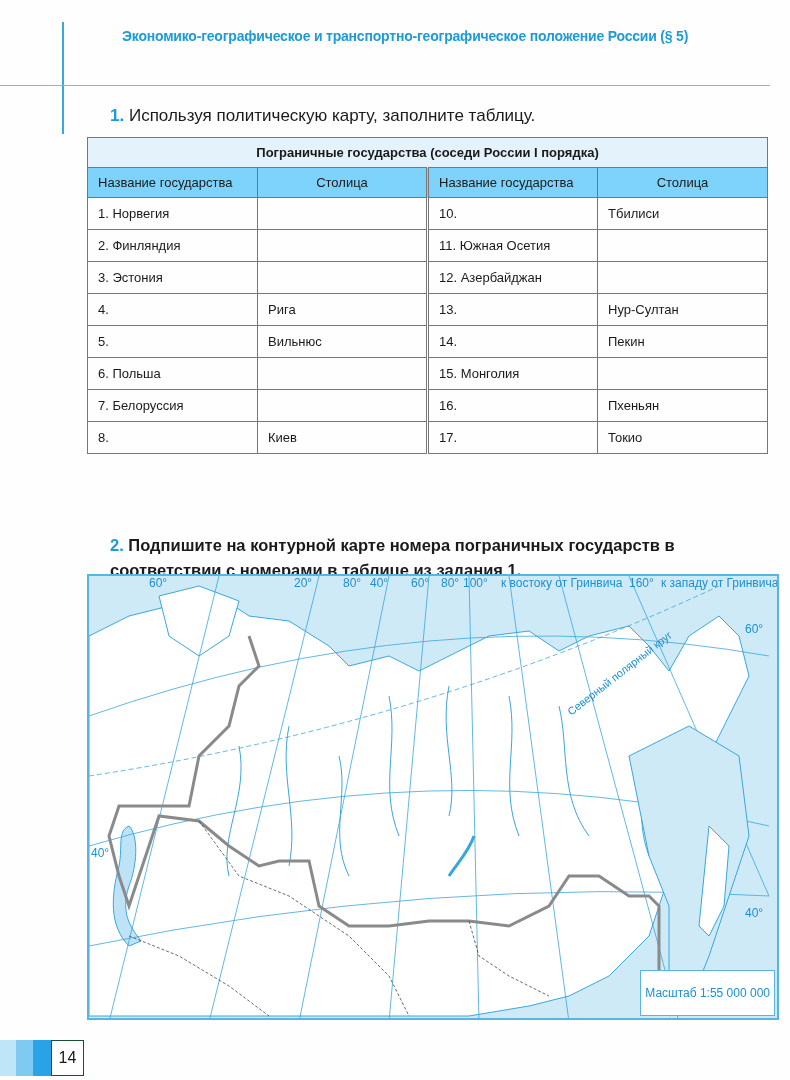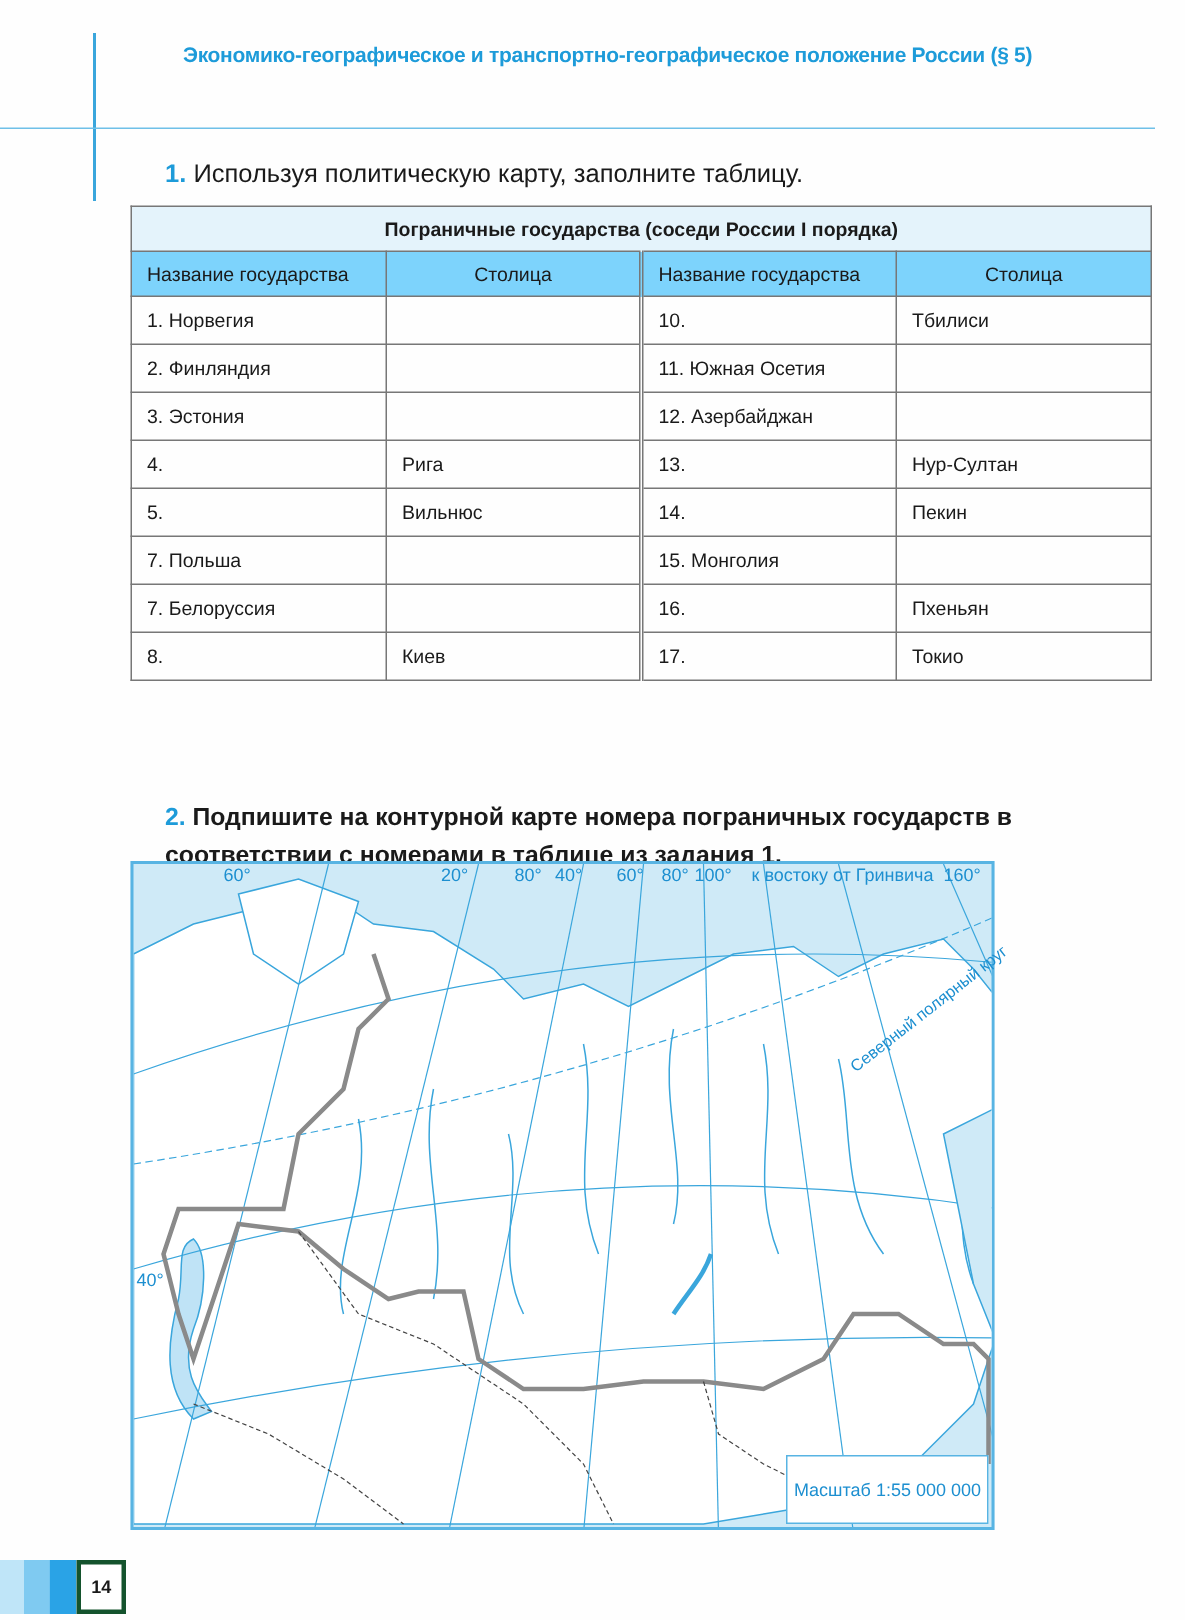--- a/index.html
+++ b/index.html
@@ -28,41 +28,41 @@
     border: 1px solid #777; padding: 0 10px; height: 31px; text-align: left; font-weight: normal;
   }
   table.border-table th.caption-cell {
     background: #e4f3fb; text-align: center; font-weight: bold; height: 29px; font-size: 13px;
   }
   table.border-table tr.head th { background: #7dd3fc; height: 29px; }
   table.border-table th.center { text-align: center; }
   table.border-table .sep-right { border-right: 3px double #777; }
 
   .map {
-    position: absolute; left: 87px; top: 574px; width: 576px; height: 446px;
+    position: absolute; left: 87px; top: 574px; width: 692px; height: 446px;
     background: #cfeaf7; border: 2px solid #58b4e3; box-sizing: border-box; overflow: hidden;
   }
   .map svg { position: absolute; left: 0; top: 0; }
   .map-label { position: absolute; font-size: 12px; color: #1d8fd0; white-space: nowrap; }
   .scale-box {
     position: absolute; right: 2px; bottom: 2px; background: #fff; border: 1px solid #58b4e3;
     font-size: 12px; color: #1d8fd0; padding: 14px 4px; line-height: 16px;
   }
   .arctic-label {
     position: absolute; left: 565px; top: 708px; font-size: 11px; color: #1d8fd0;
     transform: rotate(-38deg); transform-origin: left top; white-space: nowrap;
   }
 
   .page-tab { position: absolute; left: 0; top: 1040px; height: 36px; display: flex; }
   .page-tab .b1 { width: 16px; background: #bfe5f8; }
   .page-tab .b2 { width: 17px; background: #7fcaf1; }
   .page-tab .b3 { width: 18px; background: #2aa3e6; }
   .page-tab .pnum {
-    width: 33px; background: #fff; border: 3px solid #14532d; box-sizing: border-box;
-    font-weight: bold; font-size: 12px; display: flex; align-items: center; justify-content: center;
+    width: 33px; background: #fff; border: 1px solid #14532d; box-sizing: border-box;
+    font-weight: normal; font-size: 16px; display: flex; align-items: center; justify-content: center;
   }
 </style>
 </head>
 <body>
 
 <div class="left-rule"></div>
 <div class="title">Экономико-географическое и транспортно-географическое положение России (§ 5)</div>
 <div class="title-rule"></div>
 
 <div class="task task1">
@@ -111,21 +111,21 @@
     <td>13.</td>
     <td>Нур-Султан</td>
   </tr>
   <tr>
     <td>5.</td>
     <td class="sep-right">Вильнюс</td>
     <td>14.</td>
     <td>Пекин</td>
   </tr>
   <tr>
-    <td>7. Польша</td>
+    <td>6. Польша</td>
     <td class="sep-right"></td>
     <td>15. Монголия</td>
     <td></td>
   </tr>
   <tr>
     <td>7. Белоруссия</td>
     <td class="sep-right"></td>
     <td>16.</td>
     <td>Пхеньян</td>
   </tr>

